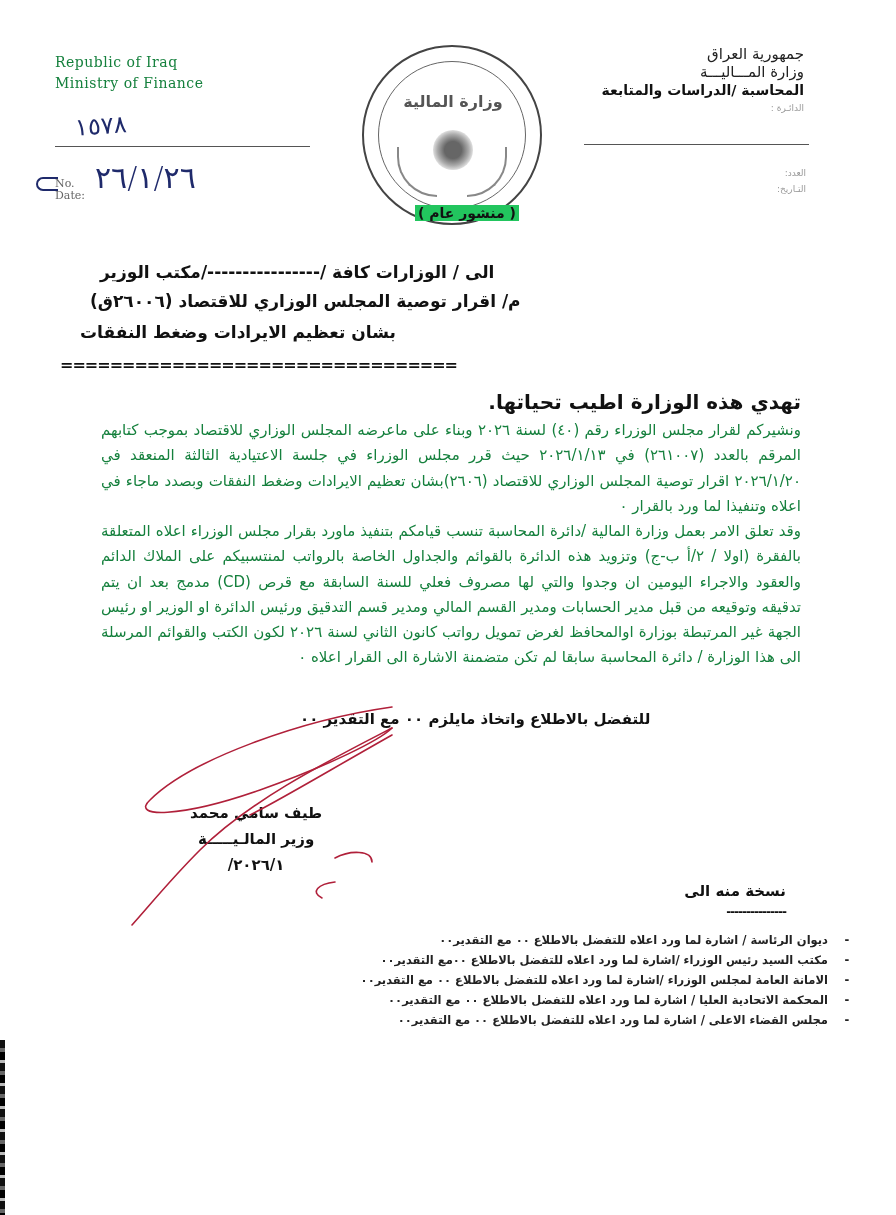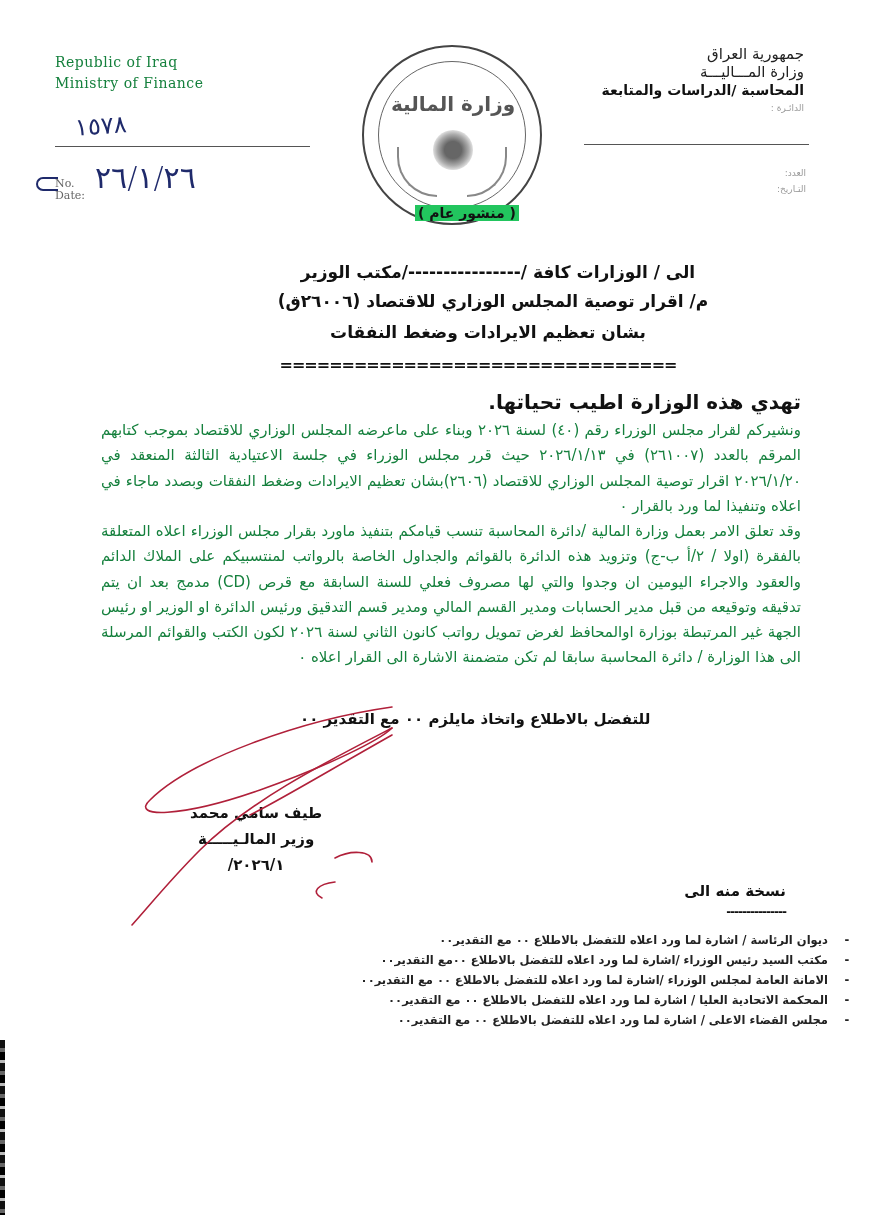--- a/index.html
+++ b/index.html
@@ -20,28 +20,28 @@
   
   .ar-header { right: 92px; top: 45px; direction: rtl; text-align: right; font-size: 15px; line-height: 18px; color: #222; }
   .ar-header .dept { font-weight: bold; font-size: 14px; color: #111; }
   .ar-small { direction: rtl; text-align: right; font-size: 9px; color: #999; }
   .ar-line { left: 584px; width: 225px; border-top: 1px solid #555; }
 
   
   .seal { left: 362px; top: 45px; width: 180px; height: 180px; border-radius: 50%; border: 2px solid #444; }
   .seal-inner { position: absolute; left: 14px; top: 14px; width: 148px; height: 148px; border-radius: 50%; border: 1.5px solid #666; }
   .seal-rosette { position: absolute; left: 54px; top: 68px; width: 40px; height: 40px; border-radius: 50%; background: radial-gradient(circle, #666 30%, #aaa 55%, #ddd 70%); }
-  .seal-text { position: absolute; left: 0; top: 30px; width: 148px; text-align: center; font-size: 20px; color: #555; direction: rtl; font-weight: bold; }
+  .seal-text { position: absolute; left: 0; top: 30px; width: 148px; text-align: center; font-size: 16px; color: #555; direction: rtl; font-weight: bold; }
   .seal-palm { position: absolute; top: 85px; width: 40px; height: 50px; border: 2px solid #888; border-top: none; }
   .seal-palm.l { left: 18px; border-right: none; border-radius: 0 0 0 40px; }
   .seal-palm.r { left: 88px; border-left: none; border-radius: 0 0 40px 0; }
   .circular-label { left: 415px; top: 205px; direction: rtl; font-size: 14px; font-weight: bold; color: #111; background: #22c55e; padding: 0 3px; }
 
   
-  .center-block { left: 0; width: 896px; direction: rtl; text-align: center; font-weight: bold; font-size: 17px; color: #111; }
+  .center-block { left: 0; width: 896px; direction: rtl; text-align: left; font-weight: bold; font-size: 17px; color: #111; }
   .to-line { top: 262px; padding-left: 100px; }
   .subj-line { top: 291px; padding-left: 90px; }
   .subj2-line { top: 322px; padding-left: 80px; }
   .eq-line { top: 355px; padding-left: 60px; font-size: 16px; letter-spacing: -1px; }
 
   
   .greeting { right: 95px; top: 390px; direction: rtl; font-weight: bold; font-size: 20px; }
   .body-para { right: 95px; width: 700px; direction: rtl; text-align: justify; text-align-last: right; font-size: 15px; line-height: 25.3px; color: #15803d; }
   .para1 { top: 418px; }
   .para2 { top: 519px; }

